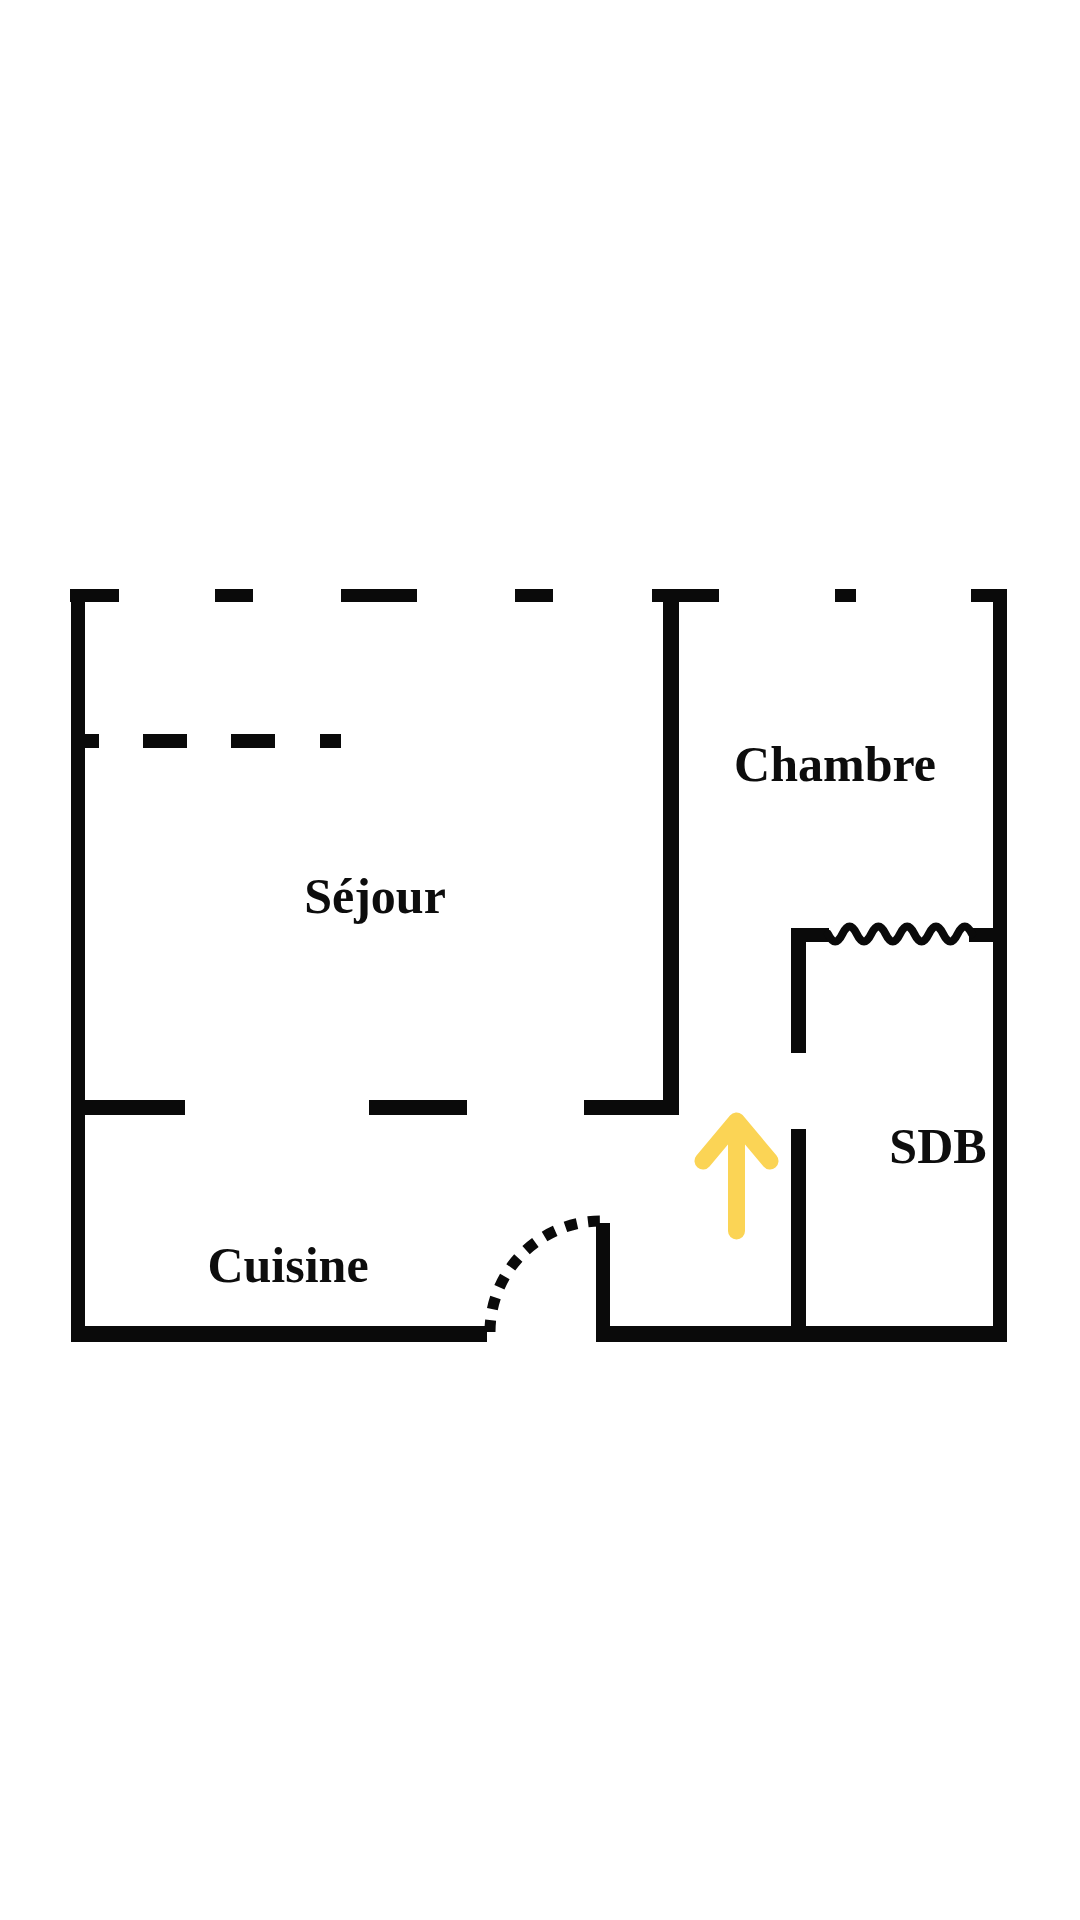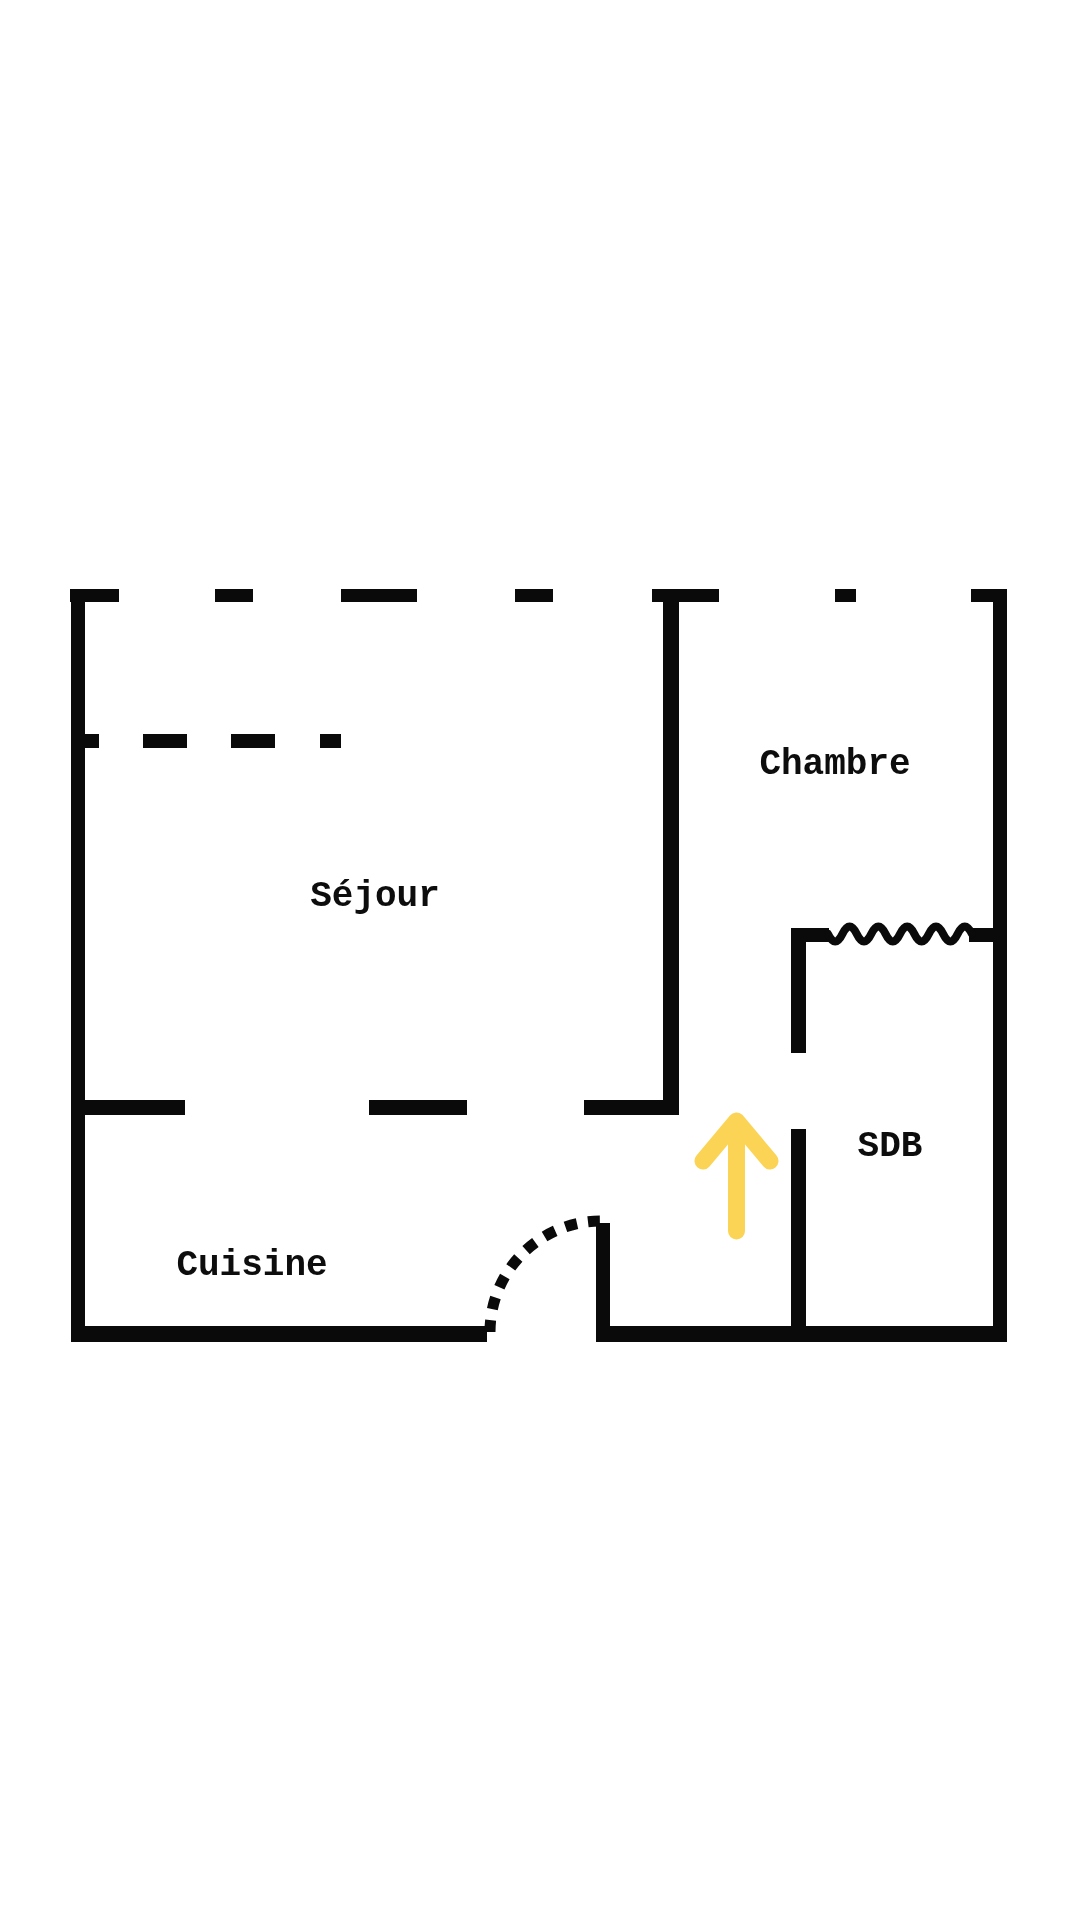--- a/index.html
+++ b/index.html
@@ -15,23 +15,23 @@
     overflow: hidden;
     font-family: "Liberation Sans", sans-serif;
   }
   .wall {
     position: absolute;
     background: var(--wall-color, #0a0a0a);
   }
   .room-label {
     position: absolute;
     transform: translate(-50%, -50%);
-    font-family: Liberation Mono, monospace;
+    font-family: Liberation Serif, serif;
     font-weight: 700;
-    font-size: 36px;
+    font-size: 50px;
     letter-spacing: 0px;
     color: var(--label-color, #0d0d0d);
     white-space: nowrap;
   }
   #overlay {
     position: absolute;
     left: 0;
     top: 0;
     pointer-events: none;
   }
@@ -93,16 +93,16 @@
   <div class="wall" style="left:596px; top:1223px; width:14px; height:119px;"></div>
 
   <svg id="overlay" width="1080" height="1920" viewBox="0 0 1080 1920">
     <path class="wave-path" d="M 828 934 q 7.2 15 14.4 0 t 14.4 0 t 14.4 0 t 14.4 0 t 14.4 0 t 14.4 0 t 14.4 0 t 14.4 0 t 14.4 0 t 14.4 0"></path>
     <path class="arc-path" d="M 490 1332 A 111 111 0 0 1 601 1221"></path>
     <path class="arrow-path" d="M 736.5 1136 L 736.5 1231 M 703 1161 L 736.5 1121 L 770 1161"></path>
   </svg>
 
   <div class="room-label" style="left:375px; top:896px;">Séjour</div>
   <div class="room-label" style="left:835px; top:764px;">Chambre</div>
-  <div class="room-label" style="left:890px; top:1146px;">SDB</div>
-  <div class="room-label" style="left:252px; top:1265px;">Cuisine</div>
+  <div class="room-label" style="left:938px; top:1146px;">SDB</div>
+  <div class="room-label" style="left:288px; top:1265px;">Cuisine</div>
 
 </div>
 
 </body></html>

